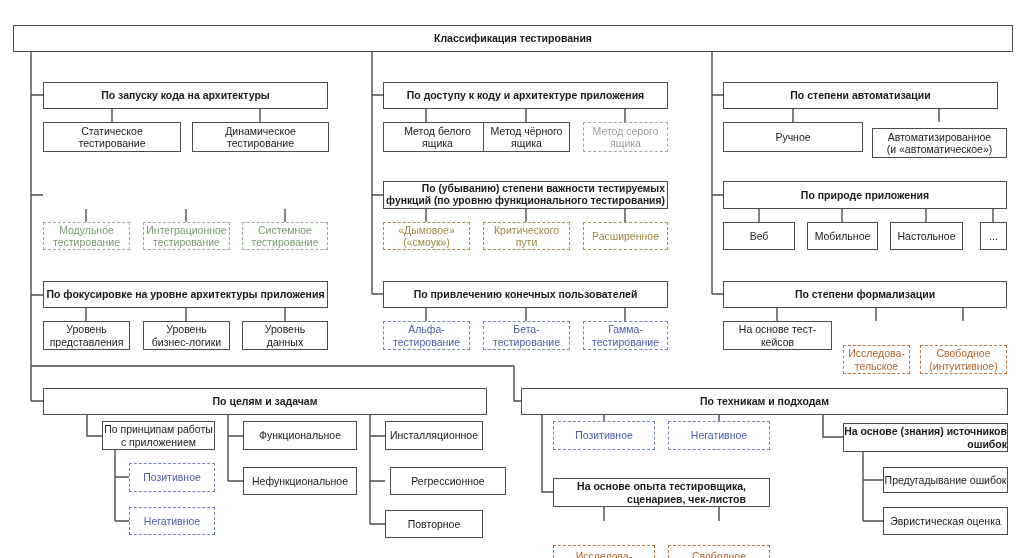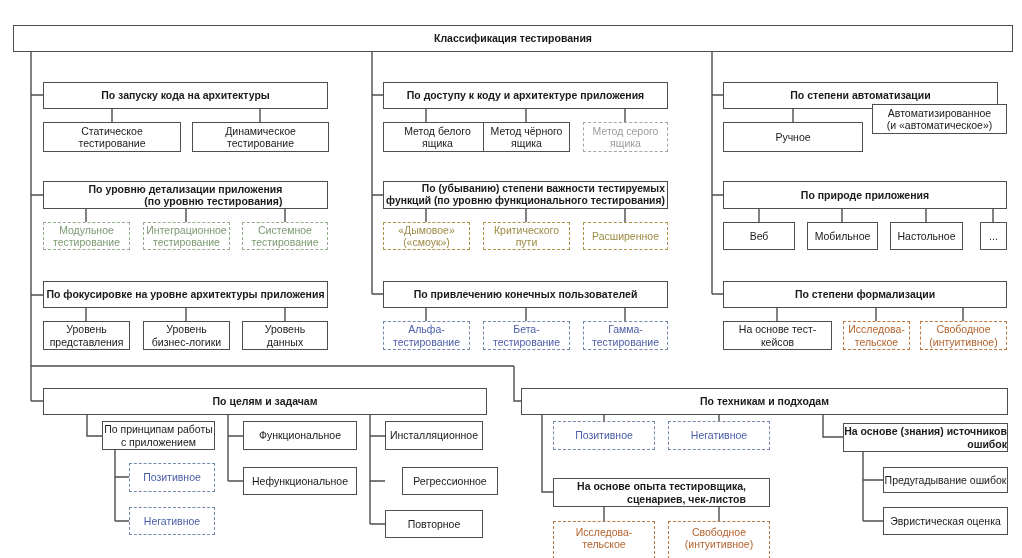--- a/index.html
+++ b/index.html
@@ -12,21 +12,21 @@
     position:absolute;box-sizing:border-box;background:#fff;
     border:1.2px solid #4d4d4d;
     display:flex;align-items:center;justify-content:center;
     text-align:center;white-space:pre-line;
     font-size:10.5px;line-height:1.18;color:#1a1a1a;
   }
   .hdr{font-weight:bold;text-align:right;}
   .thick{border-width:1.8px;border-color:#4f4f4f;}
   .green{border:1.1px dashed #93ad8e;color:#7b9a72;}
   .olive{border:1.1px dashed #a59343;color:#9c8a43;}
-  .orange{border:1.1px dashed #bd7842;color:#b4632d;}
+  .orange{border:1.1px dashed #bd7842;color:#b4632d;margin-top:24px;}
   .blue{border:1.1px dashed #7488ab;color:#4a5da8;}
   .grayd{border:1.1px dashed #a6a6a6;color:#9c9c9c;}
   .clip{align-items:flex-start;padding-top:4px;}
 </style>
 </head>
 <body>
 
 <div id="canvas">
 
   <svg id="wires" viewBox="0 0 1022 558" fill="none" stroke="#4d4d4d" stroke-width="1.4">
@@ -39,22 +39,20 @@
   </svg>
 
   <div class="box hdr" style="left:13px;top:25px;width:1000px;height:27px">Классификация тестирования</div>
 
   <div class="box hdr" style="left:43px;top:82px;width:285px;height:27px">По запуску кода на архитектуры</div>
   <div class="box" style="left:43px;top:122px;width:138px;height:30px">Статическое
 тестирование</div>
   <div class="box" style="left:192px;top:122px;width:137px;height:30px">Динамическое
 тестирование</div>
 
-  <div class="box hdr" style="left:43px;top:181px;width:285px;height:28px">По уровню детализации приложения
-(по уровню тестирования)</div>
   <div class="box green" style="left:43px;top:222px;width:87px;height:28px">Модульное
 тестирование</div>
   <div class="box green" style="left:143px;top:222px;width:87px;height:28px">Интеграционное
 тестирование</div>
   <div class="box green" style="left:242px;top:222px;width:86px;height:28px">Системное
 тестирование</div>
 
   <div class="box hdr" style="left:43px;top:281px;width:285px;height:27px">По фокусировке на уровне архитектуры приложения</div>
   <div class="box" style="left:43px;top:321px;width:87px;height:29px">Уровень
 представления</div>
@@ -82,21 +80,21 @@
   <div class="box hdr" style="left:383px;top:281px;width:285px;height:27px">По привлечению конечных пользователей</div>
   <div class="box blue" style="left:383px;top:321px;width:87px;height:29px">Альфа-
 тестирование</div>
   <div class="box blue" style="left:483px;top:321px;width:87px;height:29px">Бета-
 тестирование</div>
   <div class="box blue" style="left:583px;top:321px;width:85px;height:29px">Гамма-
 тестирование</div>
 
   <div class="box hdr" style="left:723px;top:82px;width:275px;height:27px">По степени автоматизации</div>
   <div class="box" style="left:723px;top:122px;width:140px;height:30px">Ручное</div>
-  <div class="box" style="left:872px;top:104px;width:135px;height:30px">Автоматизированное
+  <div class="box" style="left:872px;top:128px;width:135px;height:30px">Автоматизированное
 (и «автоматическое»)</div>
 
   <div class="box hdr" style="left:723px;top:181px;width:284px;height:28px">По природе приложения</div>
   <div class="box" style="left:723px;top:222px;width:72px;height:28px">Веб</div>
   <div class="box" style="left:807px;top:222px;width:71px;height:28px">Мобильное</div>
   <div class="box" style="left:890px;top:222px;width:73px;height:28px">Настольное</div>
   <div class="box" style="left:980px;top:222px;width:27px;height:28px">...</div>
 
   <div class="box hdr" style="left:723px;top:281px;width:284px;height:27px">По степени формализации</div>
   <div class="box thick" style="left:723px;top:321px;width:109px;height:29px">На основе тест-
@@ -107,21 +105,21 @@
 (интуитивное)</div>
 
   <div class="box hdr" style="left:43px;top:388px;width:444px;height:27px">По целям и задачам</div>
   <div class="box" style="left:102px;top:421px;width:113px;height:29px">По принципам работы
 с приложением</div>
   <div class="box blue" style="left:129px;top:463px;width:86px;height:29px">Позитивное</div>
   <div class="box blue" style="left:129px;top:507px;width:86px;height:28px">Негативное</div>
   <div class="box" style="left:243px;top:421px;width:114px;height:29px">Функциональное</div>
   <div class="box" style="left:243px;top:467px;width:114px;height:28px">Нефункциональное</div>
   <div class="box" style="left:385px;top:421px;width:98px;height:29px">Инсталляционное</div>
-  <div class="box" style="left:402px;top:467px;width:96px;height:28px">Регрессионное</div>
+  <div class="box" style="left:390px;top:467px;width:116px;height:28px">Регрессионное</div>
   <div class="box" style="left:385px;top:510px;width:98px;height:28px">Повторное</div>
 
   <div class="box hdr" style="left:521px;top:388px;width:487px;height:27px">По техникам и подходам</div>
   <div class="box blue" style="left:553px;top:421px;width:102px;height:29px">Позитивное</div>
   <div class="box blue" style="left:668px;top:421px;width:102px;height:29px">Негативное</div>
   <div class="box hdr thick" style="left:553px;top:478px;width:217px;height:29px">На основе опыта тестировщика,
 сценариев, чек-листов</div>
   <div class="box orange clip" style="left:553px;top:521px;width:102px;height:38px">Исследова-
 тельское</div>
   <div class="box orange clip" style="left:668px;top:521px;width:102px;height:38px">Свободное

